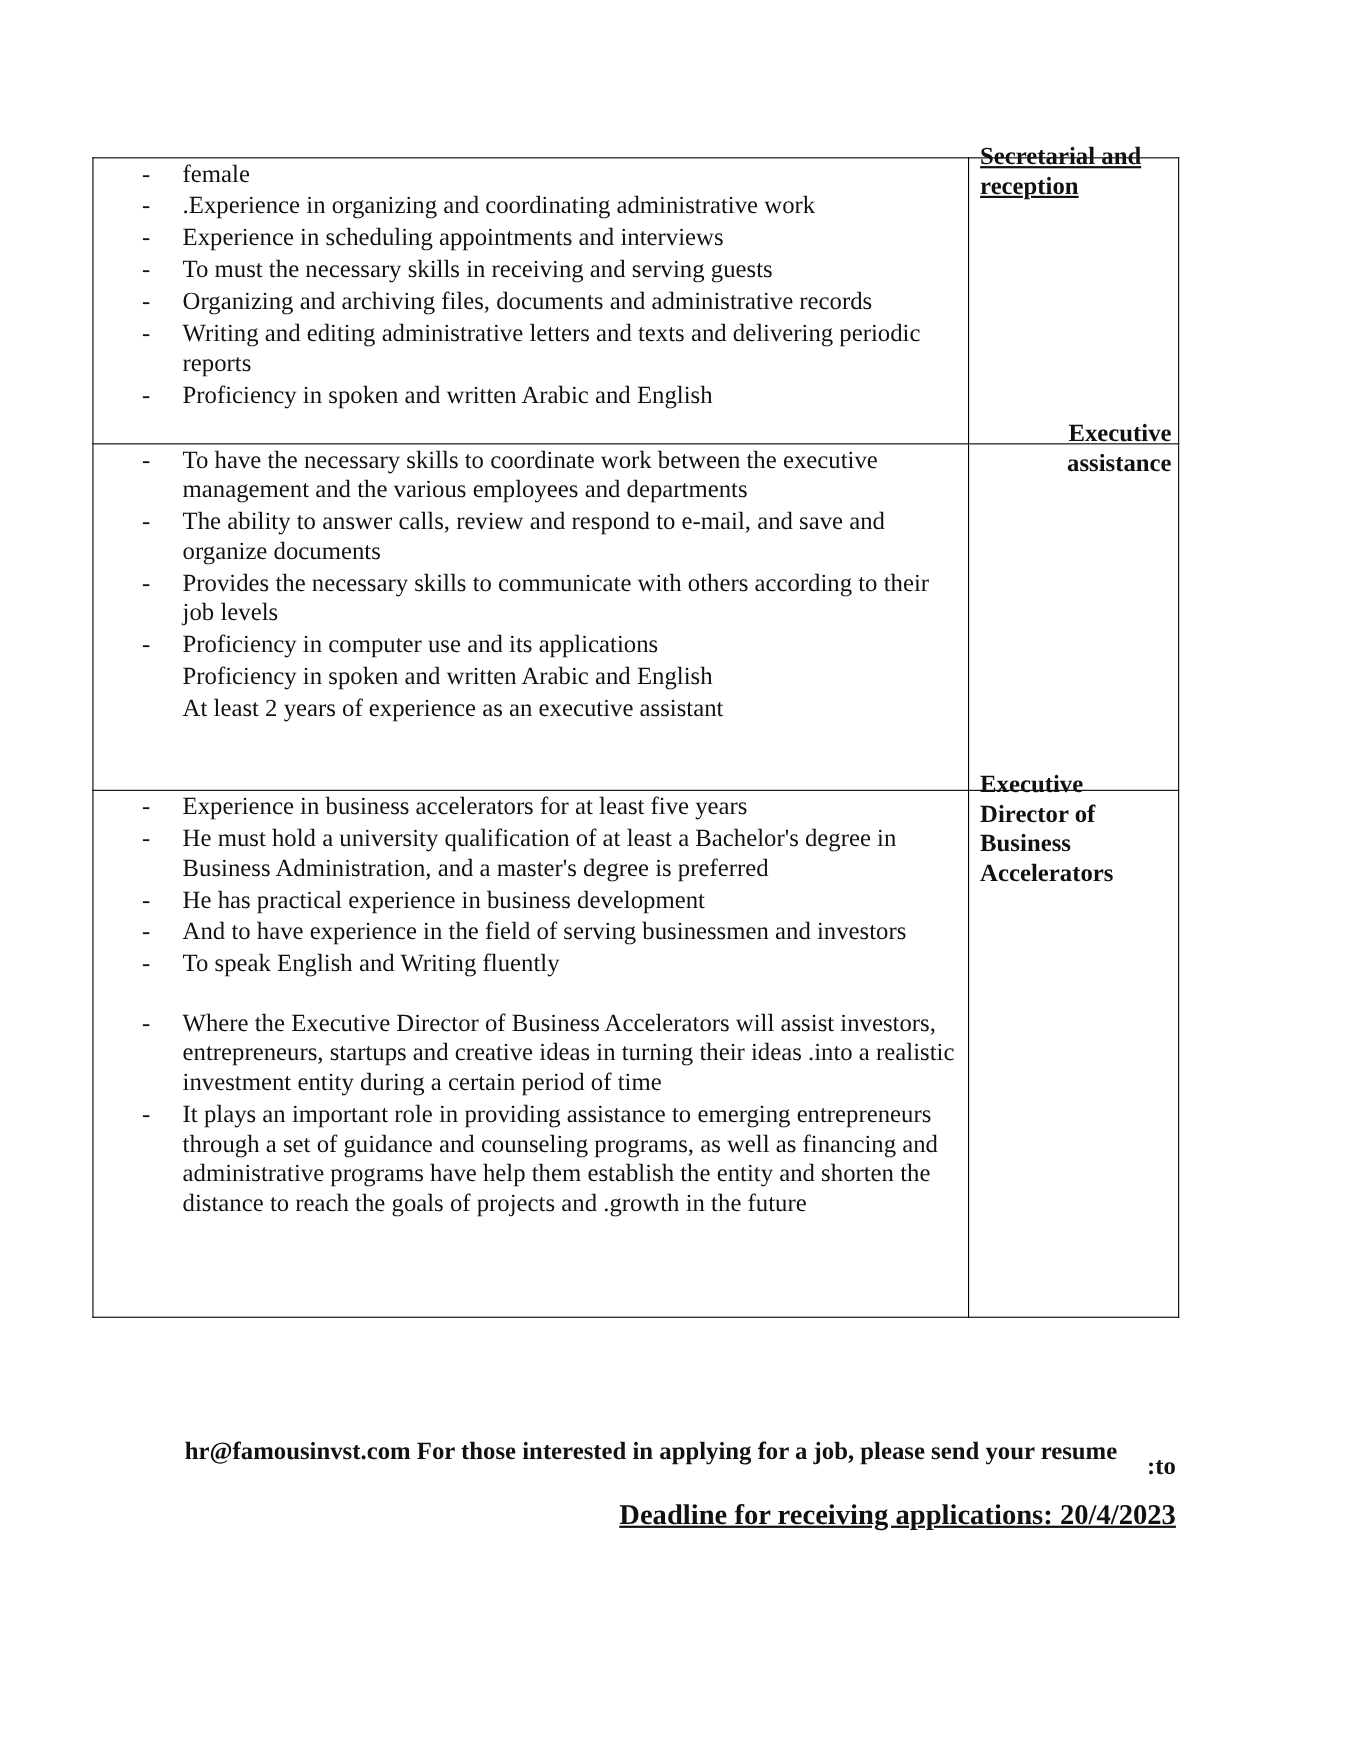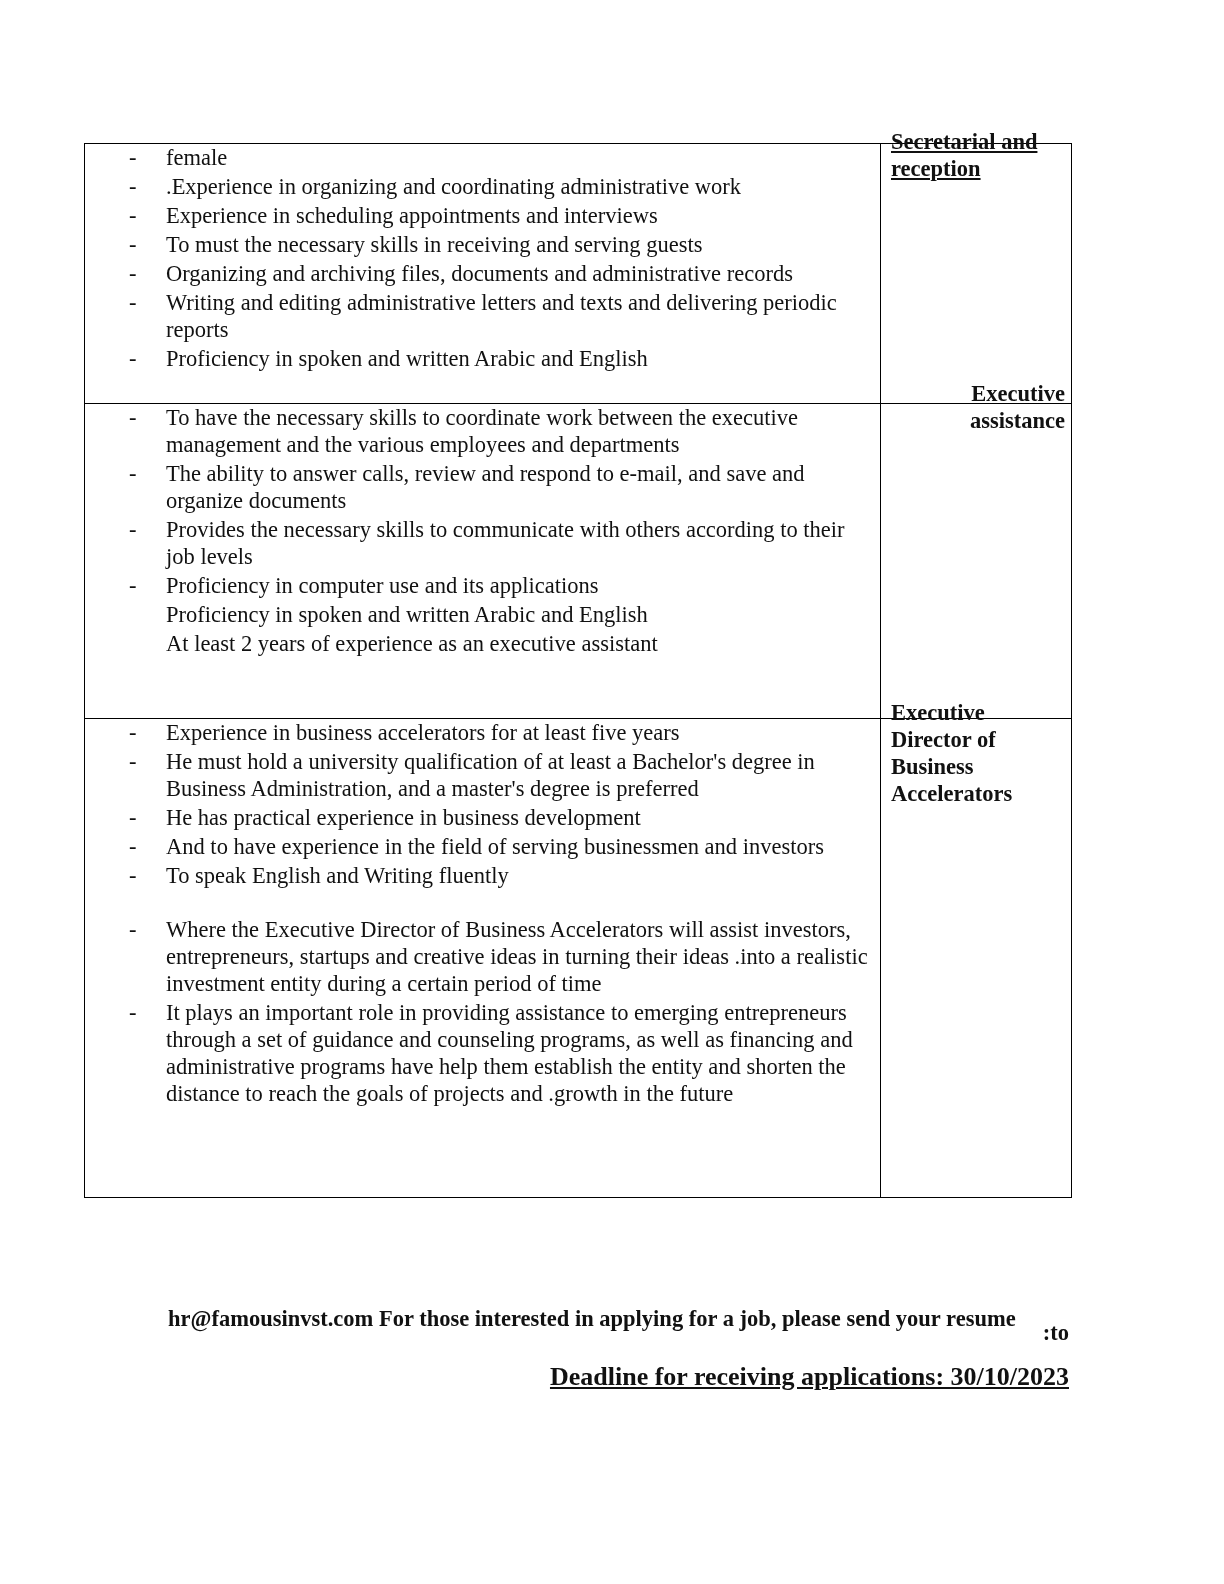--- a/index.html
+++ b/index.html
@@ -86,14 +86,14 @@
         <div class="jobtitle t3">Executive Director of Business Accelerators</div>
       </td>
     </tr>
   </tbody>
     </table>
 
   <div class="footer-line apply">
     <span>hr@famousinvst.com</span><span> For those interested in applying for a job, please send your resume</span>
   </div>
   <div class="footer-line to">:to</div>
-  <div class="footer-line deadline">Deadline for receiving applications: 30/10/2023</div>
+  <div class="footer-line deadline">Deadline for receiving applications: 20/4/2023</div>
 </div>
 
 </body></html>

